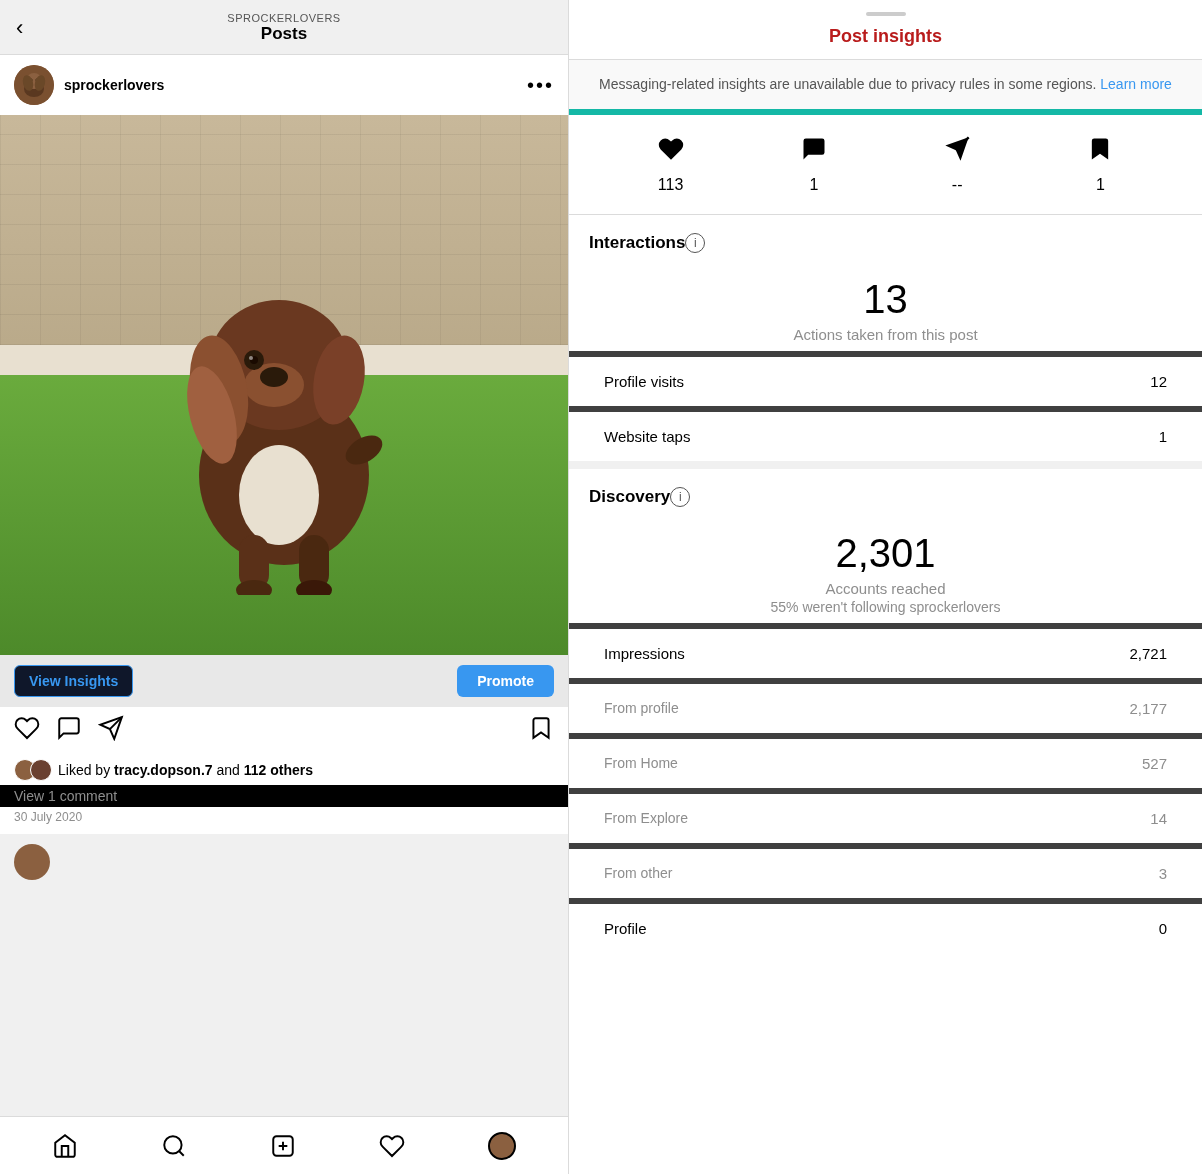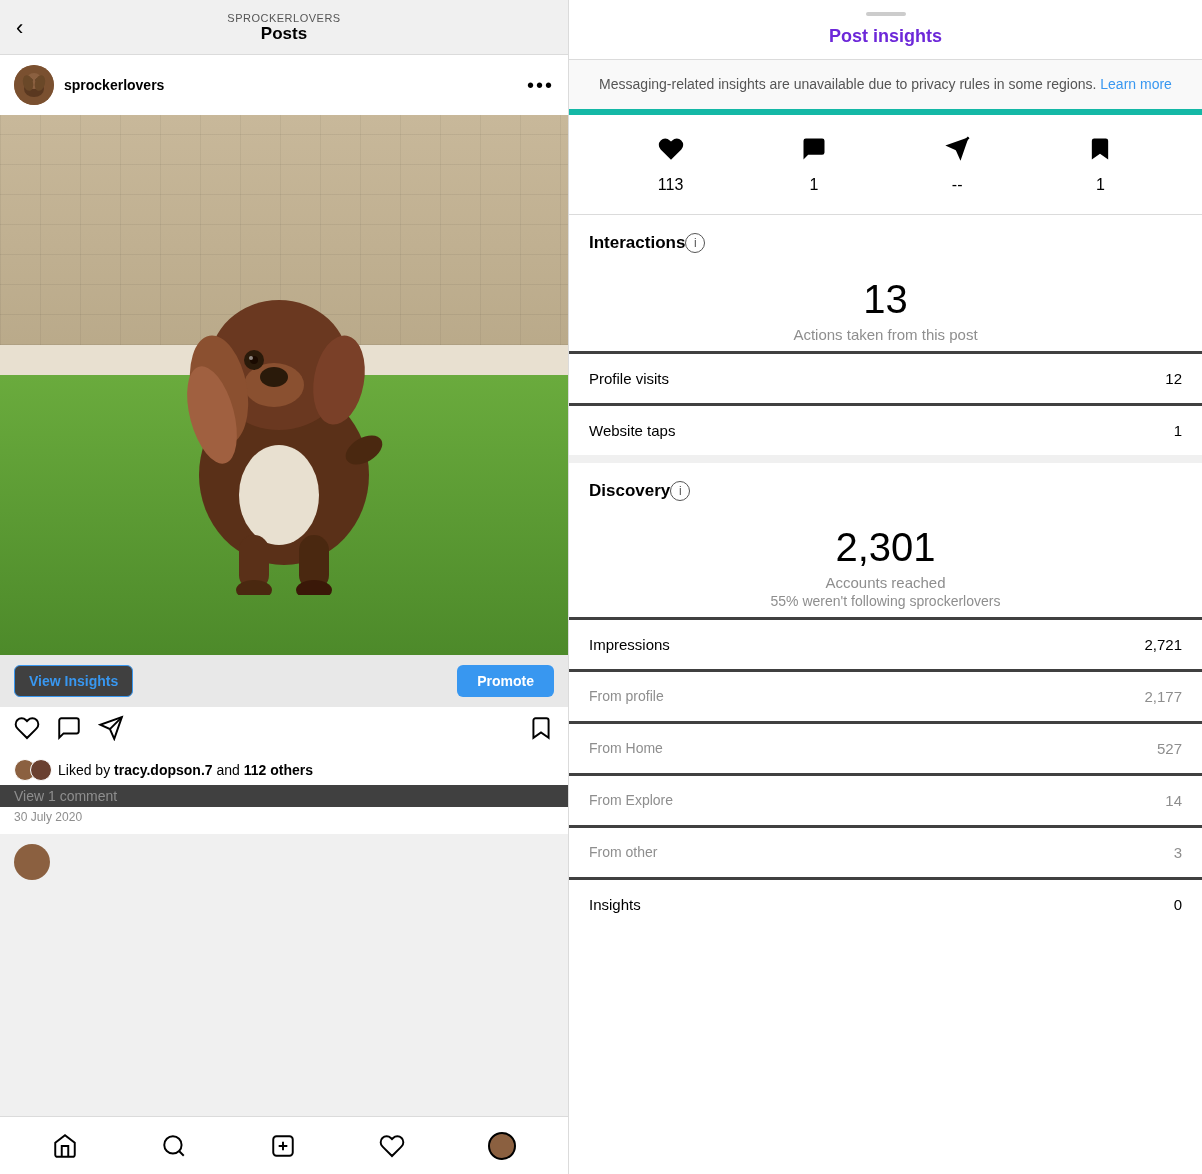--- a/index.html
+++ b/index.html
@@ -91,21 +91,21 @@
     }
 
     .action-bar {
       background: #fff;
       padding: 8px 14px;
       display: flex;
       align-items: center;
       position: relative;
     }
     .view-insights-btn {
-      background: #404040;
+      background: #0f172a;
       border: 1.5px solid #3897f0;
       color: #3897f0;
       font-weight: 600;
       font-size: 14px;
       padding: 7px 14px;
       border-radius: 6px;
       cursor: pointer;
     }
     .promote-btn {
       background: #3897f0;
@@ -170,21 +170,21 @@
 
     .post-caption {
       background: #fff;
       padding: 4px 14px;
       font-size: 14px;
       color: #000;
     }
     .post-caption .cap-user { font-weight: 700; }
 
     .post-comments {
-      background: #404040;
+      background: #000000;
       padding: 3px 14px;
       font-size: 14px;
       color: #8e8e8e;
     }
     .post-date {
       background: #fff;
       padding: 3px 14px 10px;
       font-size: 12px;
       color: #8e8e8e;
     }
@@ -254,21 +254,21 @@
     .drag-handle {
       width: 40px;
       height: 4px;
       background: #ccc;
       border-radius: 2px;
       margin-bottom: 10px;
     }
     .right-title {
       font-size: 18px;
       font-weight: 700;
-      color: #6d28d9;
+      color: #b91c1c;
       margin-bottom: 12px;
     }
 
     .privacy-notice {
       background: #f9f9f9;
       padding: 14px 20px;
       border-bottom: 6px solid #14b8a6;
       text-align: center;
     }
     .privacy-text {
@@ -343,22 +343,22 @@
     }
     .big-subtitle2 {
       font-size: 14px;
       color: #8e8e8e;
       margin-top: 2px;
     }
 
     .stat-row {
       display: flex;
       justify-content: space-between;
-      padding: 16px 20px;
-      border-top: 3px solid #404040;
+      padding: 16px 35px;
+      border-top: 6px solid #404040;
     }
     .stat-label {
       font-size: 15px;
       color: #000;
     }
     .stat-label-sub {
       font-size: 14px;
       color: #8e8e8e;
     }
     .stat-value {
@@ -684,17 +684,17 @@
   </div>
   <div class="stat-row">
     <span class="stat-label-sub">From Explore</span>
     <span class="stat-value" style="color:#8e8e8e;">14</span>
   </div>
   <div class="stat-row">
     <span class="stat-label-sub">From other</span>
     <span class="stat-value" style="color:#8e8e8e;">3</span>
   </div>
   <div class="stat-row">
-    <span class="stat-label">Insights</span>
+    <span class="stat-label">Profile</span>
     <span class="stat-value">0</span>
   </div>
 
 </div>
 
 </body></html>

